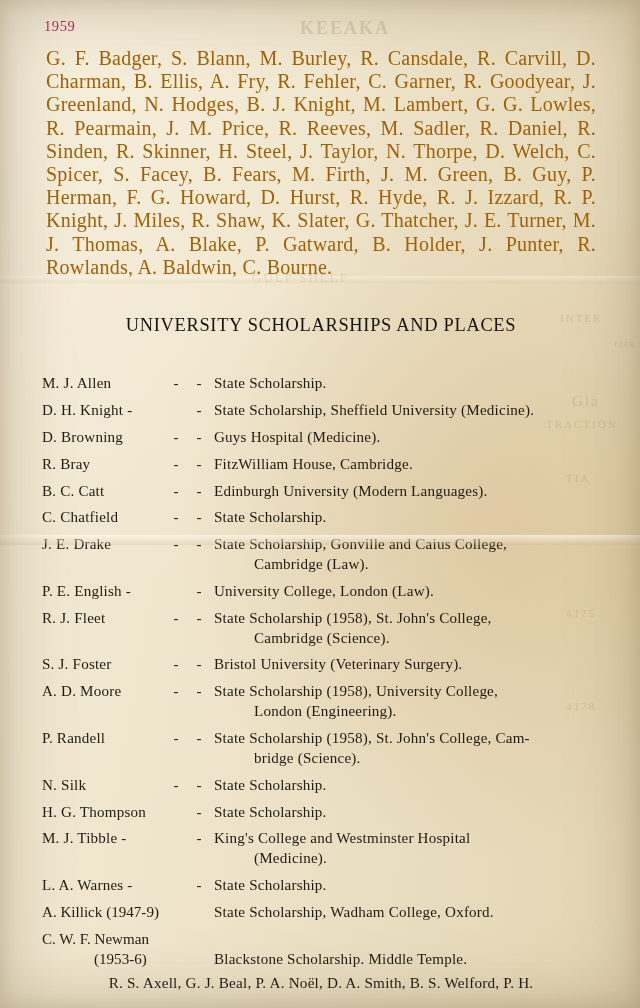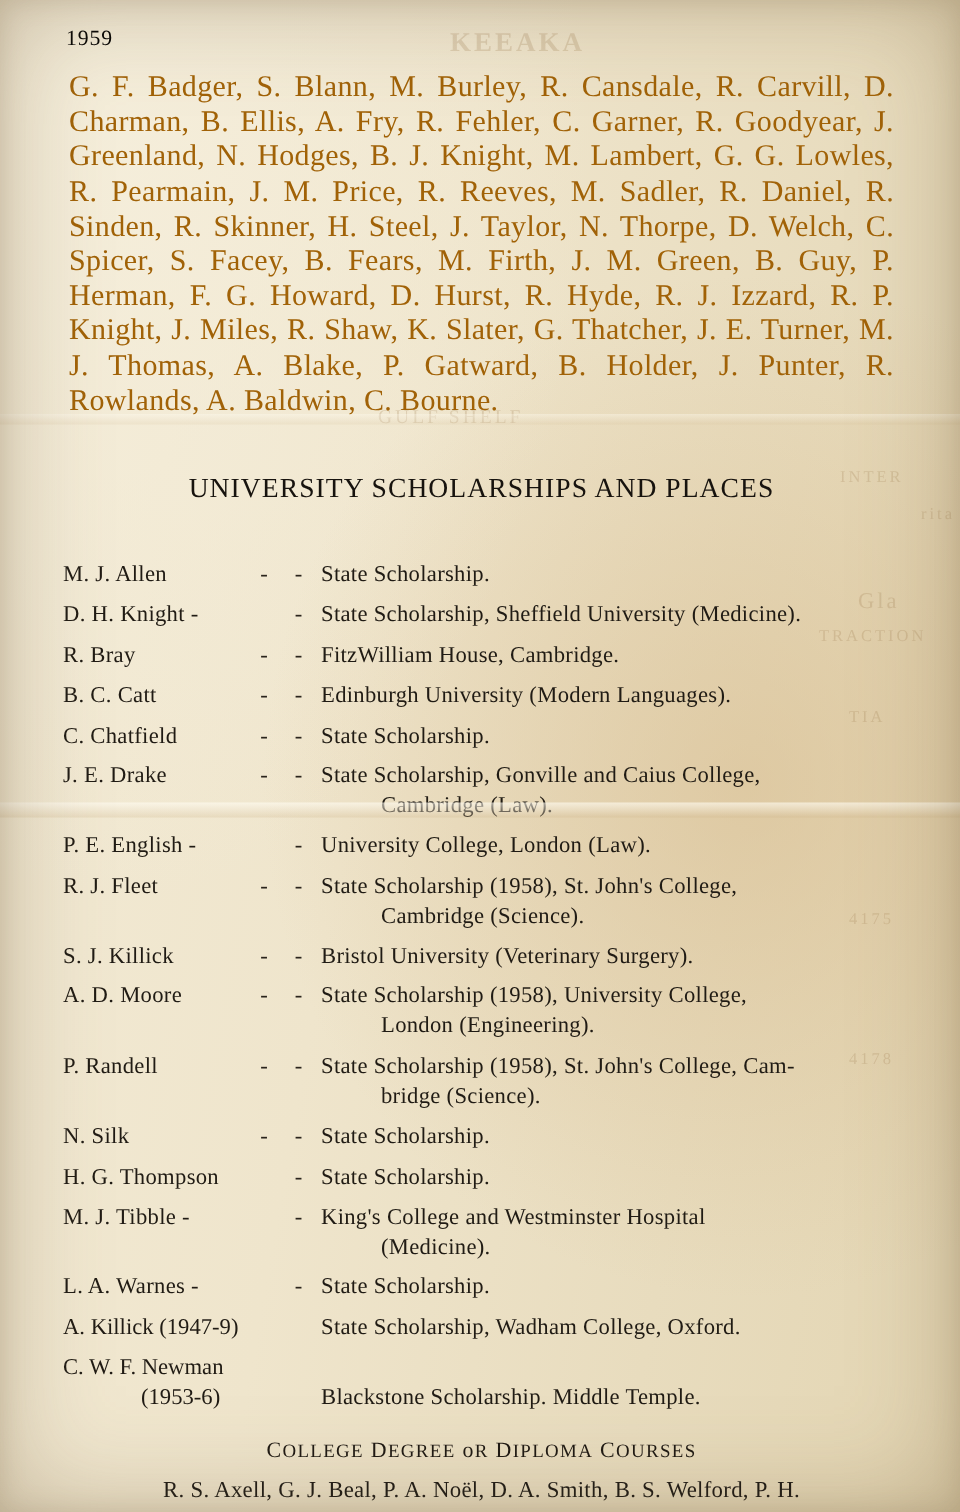--- a/index.html
+++ b/index.html
@@ -55,21 +55,21 @@
     position: relative;
     padding: 18px 40px 0 42px;
     box-sizing: border-box;
     height: 100%;
   }
 
   .folio {
     font-size: 14.5px;
     letter-spacing: .6px;
     margin: 0 0 12px 2px;
-    color: #000000;
+    color: #be185d;
   }
 
   p.namelist {
     margin: 4px;
     font-size: 20px;
     line-height: 23.2px;
     text-align: justify;
     text-justify: inter-word;
     letter-spacing: .25px;
     color: #a16207;
@@ -175,20 +175,26 @@
         <td class="d2">-</td>
         <td class="aw">State Scholarship.</td>
       </tr>
       <tr>
         <td class="nm">D. H. Knight -</td>
         <td class="d1"></td>
         <td class="d2">-</td>
         <td class="aw">State Scholarship, Sheffield University (Medicine).</td>
       </tr>
       <tr>
+        <td class="nm">D. Browning</td>
+        <td class="d1">-</td>
+        <td class="d2">-</td>
+        <td class="aw">Guys Hospital (Medicine).</td>
+      </tr>
+      <tr>
         <td class="nm">R. Bray</td>
         <td class="d1">-</td>
         <td class="d2">-</td>
         <td class="aw">FitzWilliam House, Cambridge.</td>
       </tr>
       <tr>
         <td class="nm">B. C. Catt</td>
         <td class="d1">-</td>
         <td class="d2">-</td>
         <td class="aw">Edinburgh University (Modern Languages).</td>
@@ -217,21 +223,21 @@
       <tr>
         <td class="nm">R. J. Fleet</td>
         <td class="d1">-</td>
         <td class="d2">-</td>
         <td class="aw">
           <span>State Scholarship (1958), St. John's College,</span>
           <span class="ind">Cambridge (Science).</span>
         </td>
       </tr>
       <tr>
-        <td class="nm">S. J. Killick</td>
+        <td class="nm">S. J. Foster</td>
         <td class="d1">-</td>
         <td class="d2">-</td>
         <td class="aw">Bristol University (Veterinary Surgery).</td>
       </tr>
       <tr>
         <td class="nm">A. D. Moore</td>
         <td class="d1">-</td>
         <td class="d2">-</td>
         <td class="aw">
           <span>State Scholarship (1958), University College,</span>
@@ -281,21 +287,20 @@
       <tr>
         <td class="nm-wide" colspan="3">
           <span>C. W. F. Newman</span>
           <span class="cont-line">(1953-6)</span>
         </td>
         <td class="aw" style="vertical-align:bottom;">Blackstone Scholarship.  Middle Temple.</td>
       </tr>
     </tbody>
   </table>
 
-  <h2 class="subhead">C<span class="sc">OLLEGE</span> D<span class="sc">EGREE</span> o<span class="sc">R</span> D<span class="sc">IPLOMA</span> C<span class="sc">OURSES</span></h2>
 
   <p class="tail">
     <span>R. S. Axell, G. J. Beal, P. A. Noël, D. A. Smith, B. S. Welford, P. H.</span>
     
   </p>
 
 </div>
 
 <div class="fold f2"></div>
 <div class="fold f1"></div>

